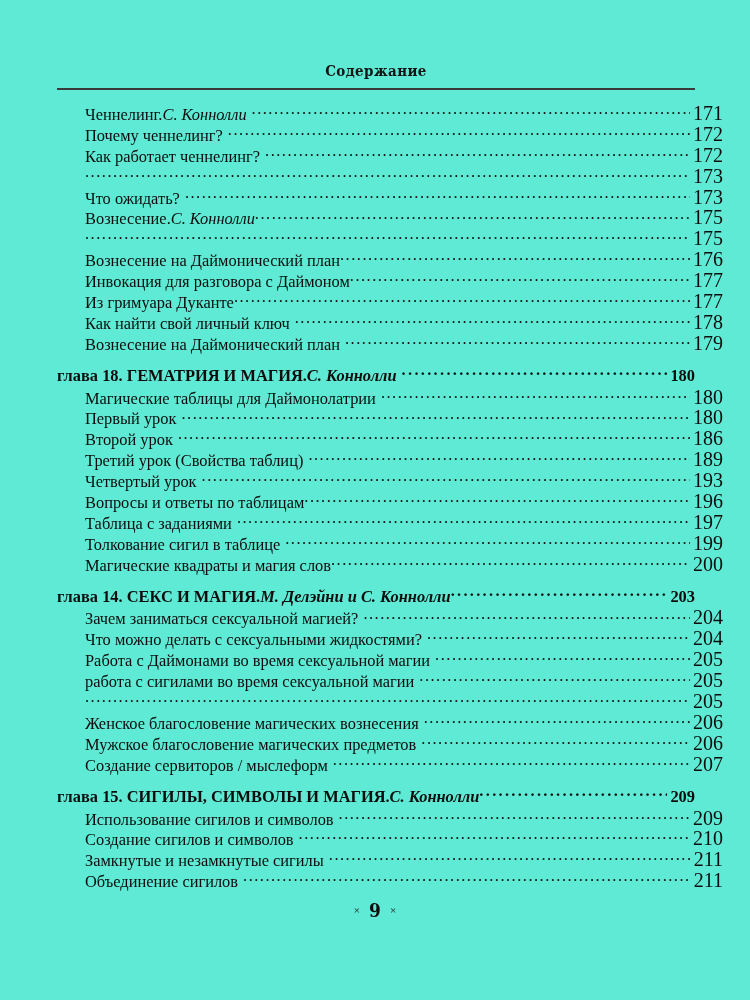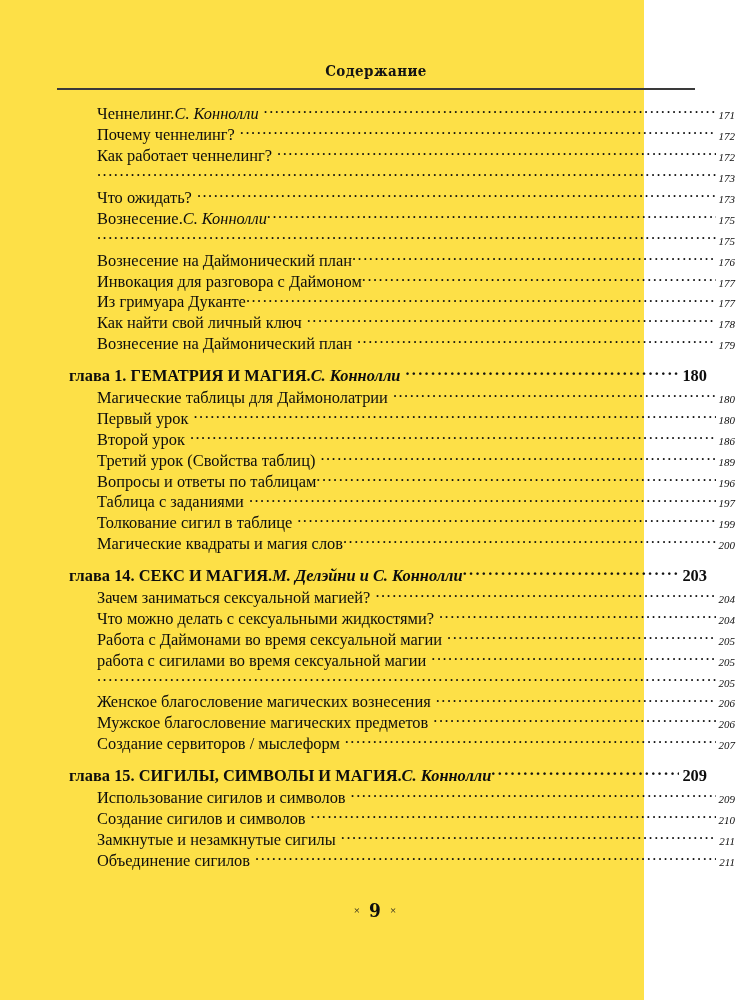--- a/index.html
+++ b/index.html
@@ -14,23 +14,23 @@
     position: relative;
     overflow: hidden;
     font-family: "Liberation Serif", "DejaVu Serif", serif;
     color: #0d0d0d;
     -webkit-font-smoothing: antialiased;
   }
 
   .page {
     position: absolute;
     left: 0; top: 0;
-    width: 644px;
+    width: 750px;
     height: 1000px;
-    background: #fde047;
+    background: #5eead4;
   }
 
   
   .running-head {
     position: absolute;
     left: 57px;
     top: 62px;
     width: 638px;
     text-align: center;
   }
@@ -61,33 +61,31 @@
     width: 638px;
   }
 
   .toc-row {
     display: flex;
     align-items: baseline;
     width: 100%;
     line-height: 20.9px;
     height: 20.9px;
     white-space: nowrap;
-    margin-left: 12px;
   }
 
   
   .toc-row.entry {
     padding-left: 28px;
     font-size: 16.4px;
     font-weight: 400;
   }
   .toc-row.entry .toc-num {
-    font-size: 11px;
+    font-size: 20px;
     font-weight: 400;
-    font-style: italic;
   }
 
   
   .toc-row.chapter {
     padding-left: 0;
     font-size: 16.4px;
     font-weight: 700;
     margin-top: 11px;
   }
   .toc-row.chapter .toc-num {
@@ -226,21 +224,21 @@
         <span class="toc-title">Как найти свой личный ключ</span>
         <span class="toc-leader"></span>
         <span class="toc-num">178</span>
       </div>
       <div class="toc-row entry sp">
         <span class="toc-title">Вознесение на Даймонический план</span>
         <span class="toc-leader"></span>
         <span class="toc-num">179</span>
       </div>
       <div class="toc-row chapter sp">
-        <span class="toc-title" style="padding-right: 0px;">глава 1. ГЕМАТРИЯ И МАГИЯ. </span>
+        <span class="toc-title" style="padding-right: 0px;">глава 18. ГЕМАТРИЯ И МАГИЯ. </span>
         <span class="toc-title" style="font-style: italic; padding-right: 5px;">С. Коннолли</span>
         <span class="toc-leader"></span>
         <span class="toc-num">180</span>
       </div>
       <div class="toc-row entry sp">
         <span class="toc-title">Магические таблицы для Даймонолатрии</span>
         <span class="toc-leader"></span>
         <span class="toc-num">180</span>
       </div>
       <div class="toc-row entry sp">
@@ -250,20 +248,25 @@
       </div>
       <div class="toc-row entry sp">
         <span class="toc-title">Второй урок</span>
         <span class="toc-leader"></span>
         <span class="toc-num">186</span>
       </div>
       <div class="toc-row entry sp">
         <span class="toc-title">Третий урок (Свойства таблиц)</span>
         <span class="toc-leader"></span>
         <span class="toc-num">189</span>
+      </div>
+      <div class="toc-row entry sp">
+        <span class="toc-title">Четвертый урок</span>
+        <span class="toc-leader"></span>
+        <span class="toc-num">193</span>
       </div>
       <div class="toc-row entry">
         <span class="toc-title">Вопросы и ответы по таблицам</span>
         <span class="toc-leader"></span>
         <span class="toc-num">196</span>
       </div>
       <div class="toc-row entry sp">
         <span class="toc-title">Таблица с заданиями</span>
         <span class="toc-leader"></span>
         <span class="toc-num">197</span>

